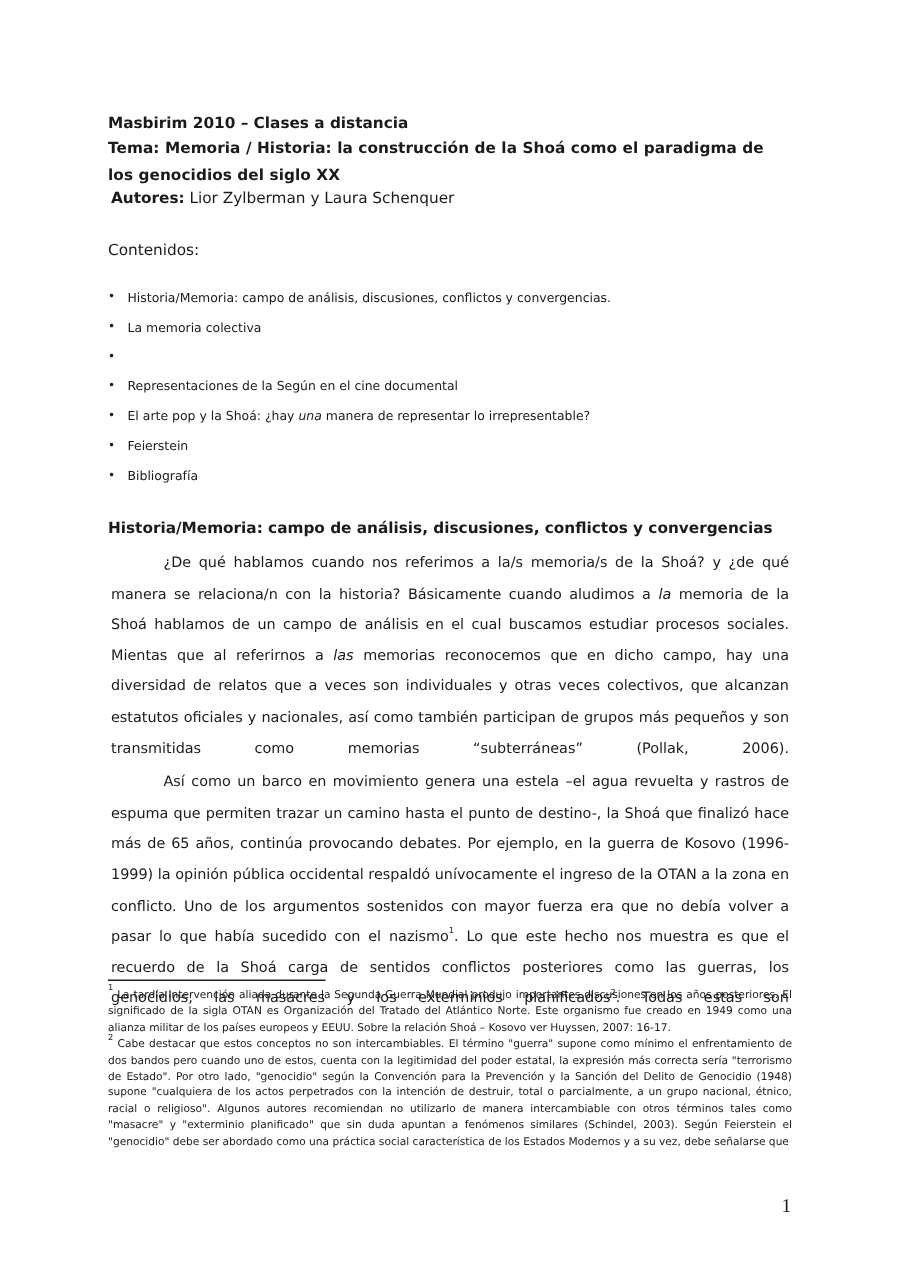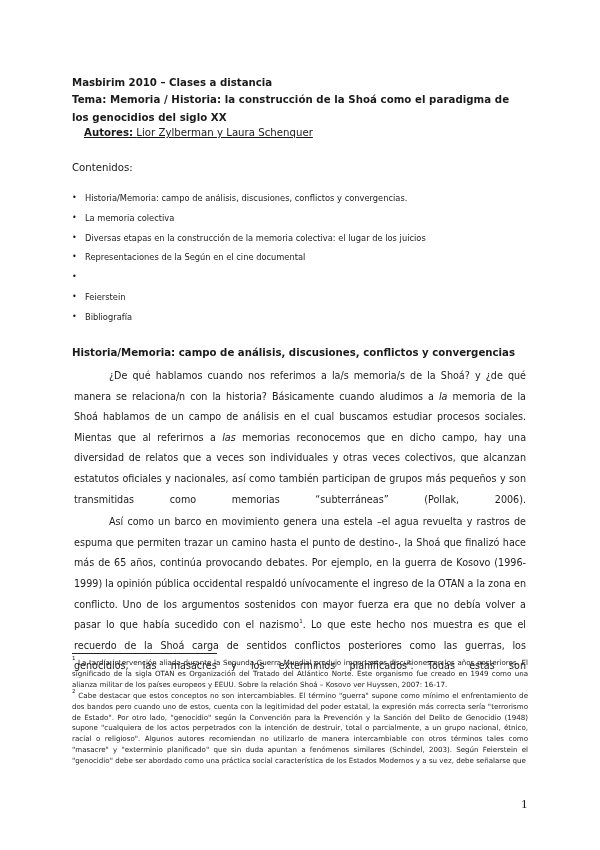--- a/index.html
+++ b/index.html
@@ -36,26 +36,25 @@
       left: 0;
       top: 91px;
       width: 456px;
       font-weight: bold;
       font-size: 10.2px;
       line-height: 17.5px;
       letter-spacing: 0.05px;
     }
     .autores {
       position: absolute;
-      left: 12px;
+      left: 2px;
       top: 126px;
       width: 456px;
       font-size: 10.2px;
       line-height: 14px;
-      text-decoration: underline;
     }
     .autores b { font-weight: bold; }
     .contenidos-heading {
       position: absolute;
       left: 0;
       top: 161px;
       font-weight: normal;
       font-size: 10.2px;
       line-height: 14px;
     }
@@ -163,28 +162,28 @@
     <li>
       <span class="bullet">•</span>
       <span>Historia/Memoria: campo de análisis, discusiones, conflictos y convergencias.</span>
     </li>
     <li>
       <span class="bullet">•</span>
       <span>La memoria colectiva</span>
     </li>
     <li>
       <span class="bullet">•</span>
-      <span>Diversas etapas en la construcción de la memoria colectiva: el lugar de los juicios</span>
     </li>
     <li>
       <span class="bullet">•</span>
       <span>Representaciones de la Según en el cine documental</span>
     </li>
     <li>
       <span class="bullet">•</span>
+      <span><span>El arte pop y la Shoá: ¿hay </span><i>una</i><span> manera de representar lo irrepresentable?</span></span>
     </li>
     <li>
       <span class="bullet">•</span>
       <span>Feierstein</span>
     </li>
     <li>
       <span class="bullet">•</span>
       <span>Bibliografía</span>
     </li>
   </ul>

